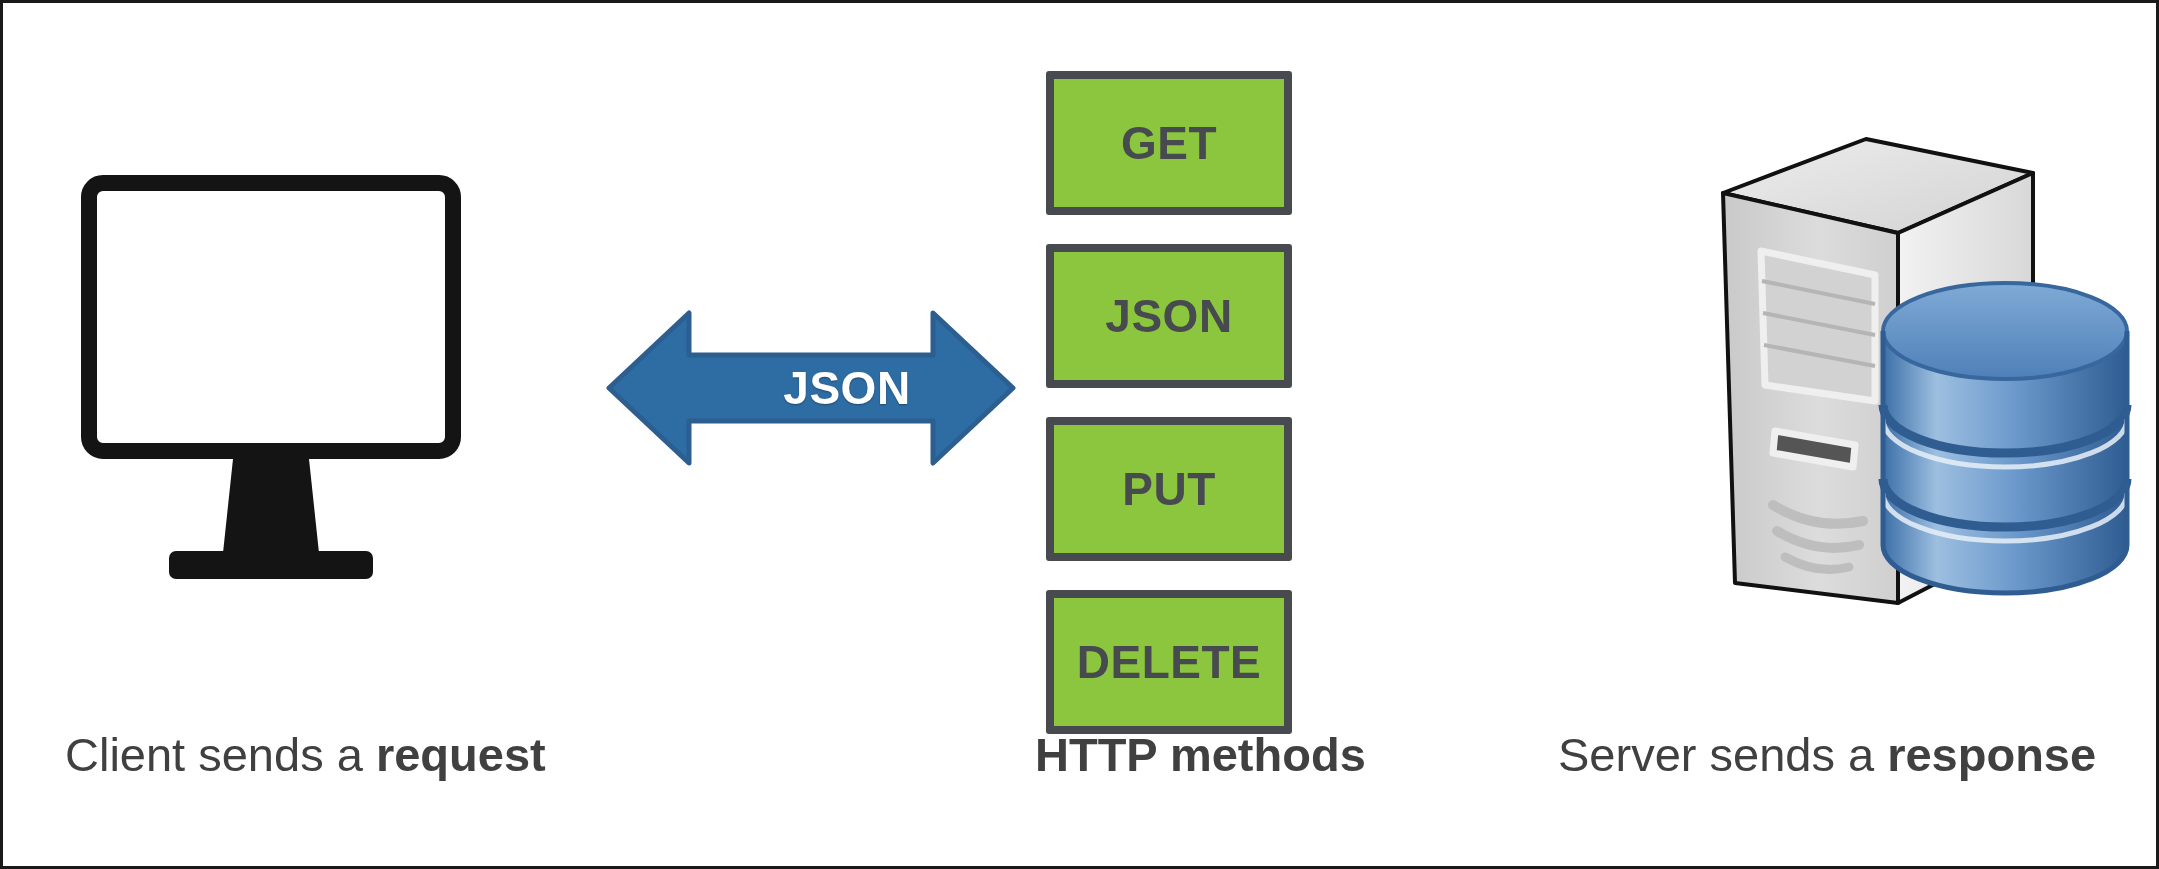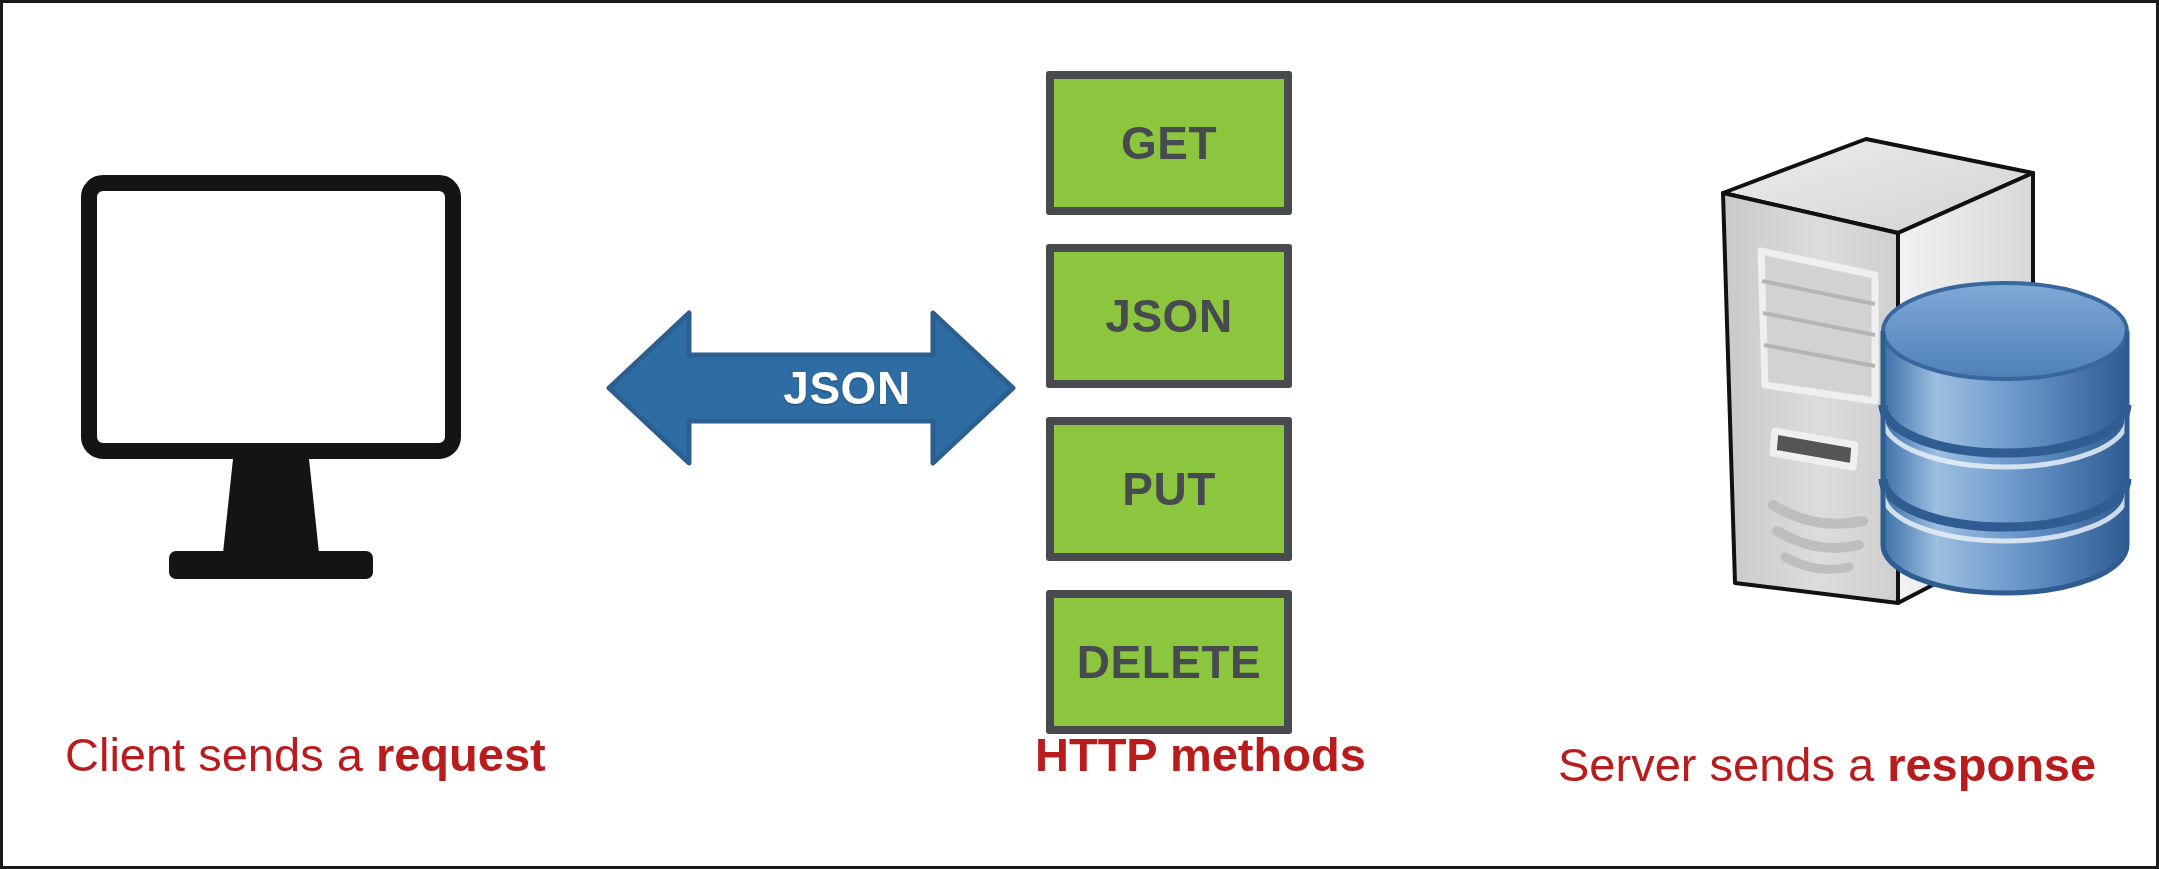--- a/index.html
+++ b/index.html
@@ -92,30 +92,30 @@
     position: absolute;
     left: 1700px;
     top: 130px;
     width: 460px;
     height: 500px;
   }
 
   
   .caption {
     position: absolute;
-    color: #b91c1c;
+    color: #404040;
     font-size: 47px;
     font-weight: 400;
     white-space: nowrap;
     line-height: 1;
   }
   .caption b { font-weight: bold; }
   #caption-client { left: 62px; top: 728px; }
   #caption-methods { left: 1032px; top: 728px; font-weight: bold; }
-  #caption-server  { left: 1555px; top: 728px; margin-top: 10px; }
+  #caption-server  { left: 1555px; top: 728px; }
 </style>
 </head>
 <body>
 
 <div id="canvas">
 
   <div id="client-monitor">
     <svg viewBox="0 0 380 420" width="380" height="420" aria-hidden="true">
 
       <rect x="8" y="8" width="364" height="268" rx="14" ry="14" fill="none" stroke="#141414" stroke-width="16"></rect>

